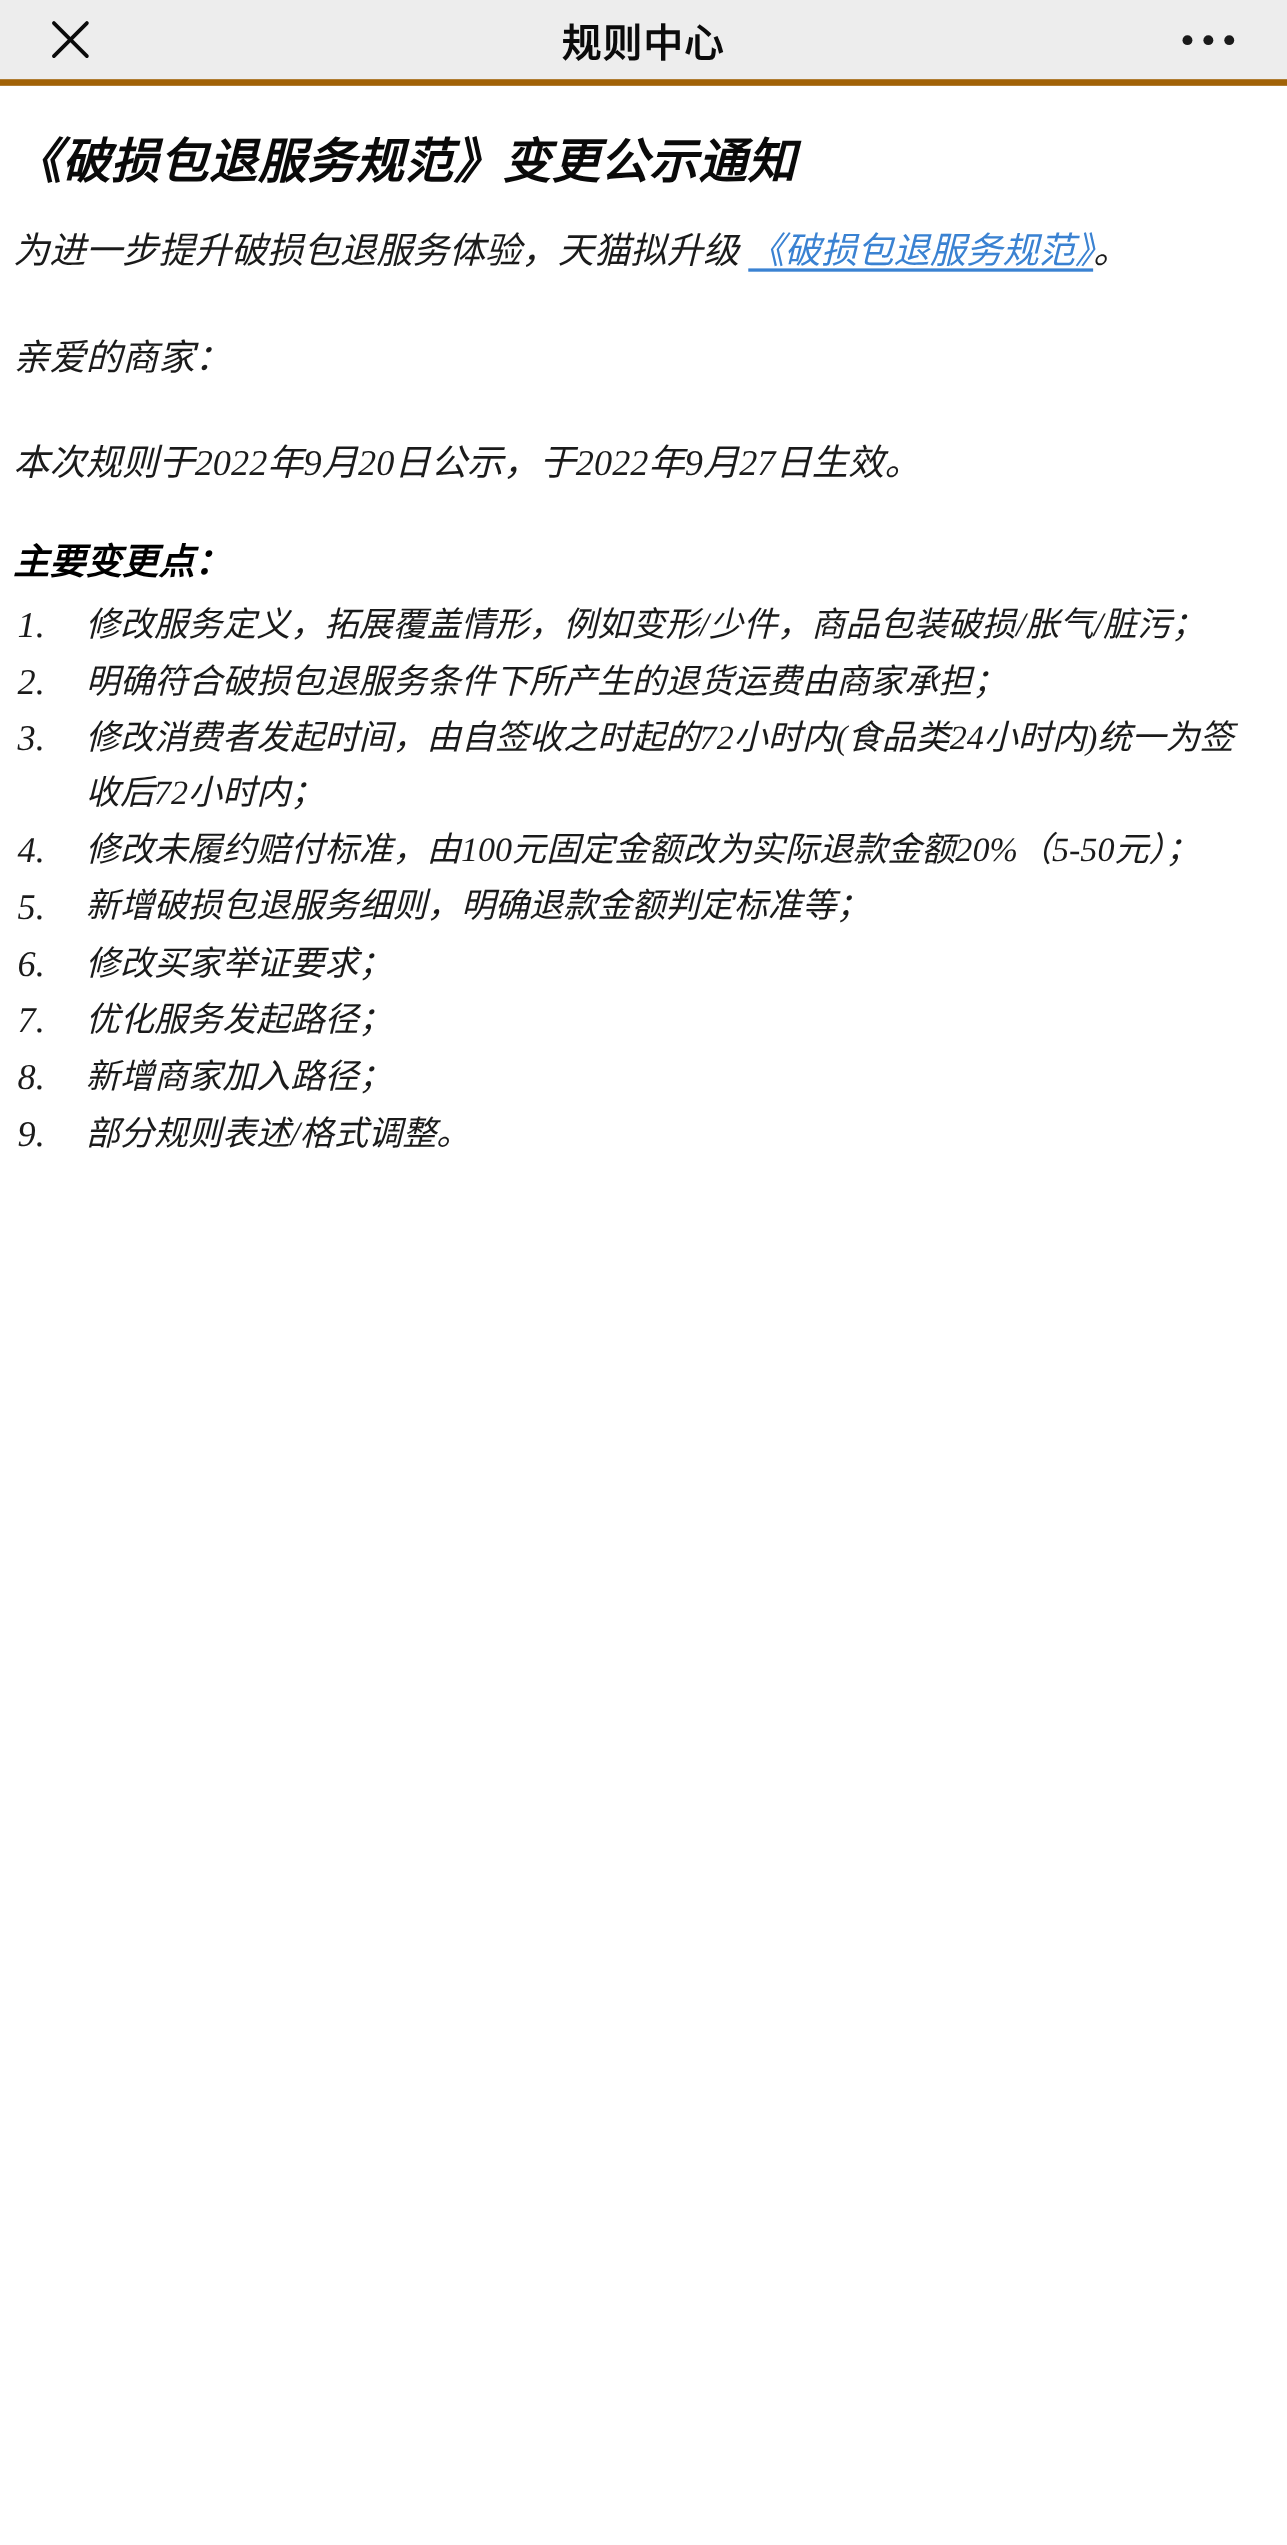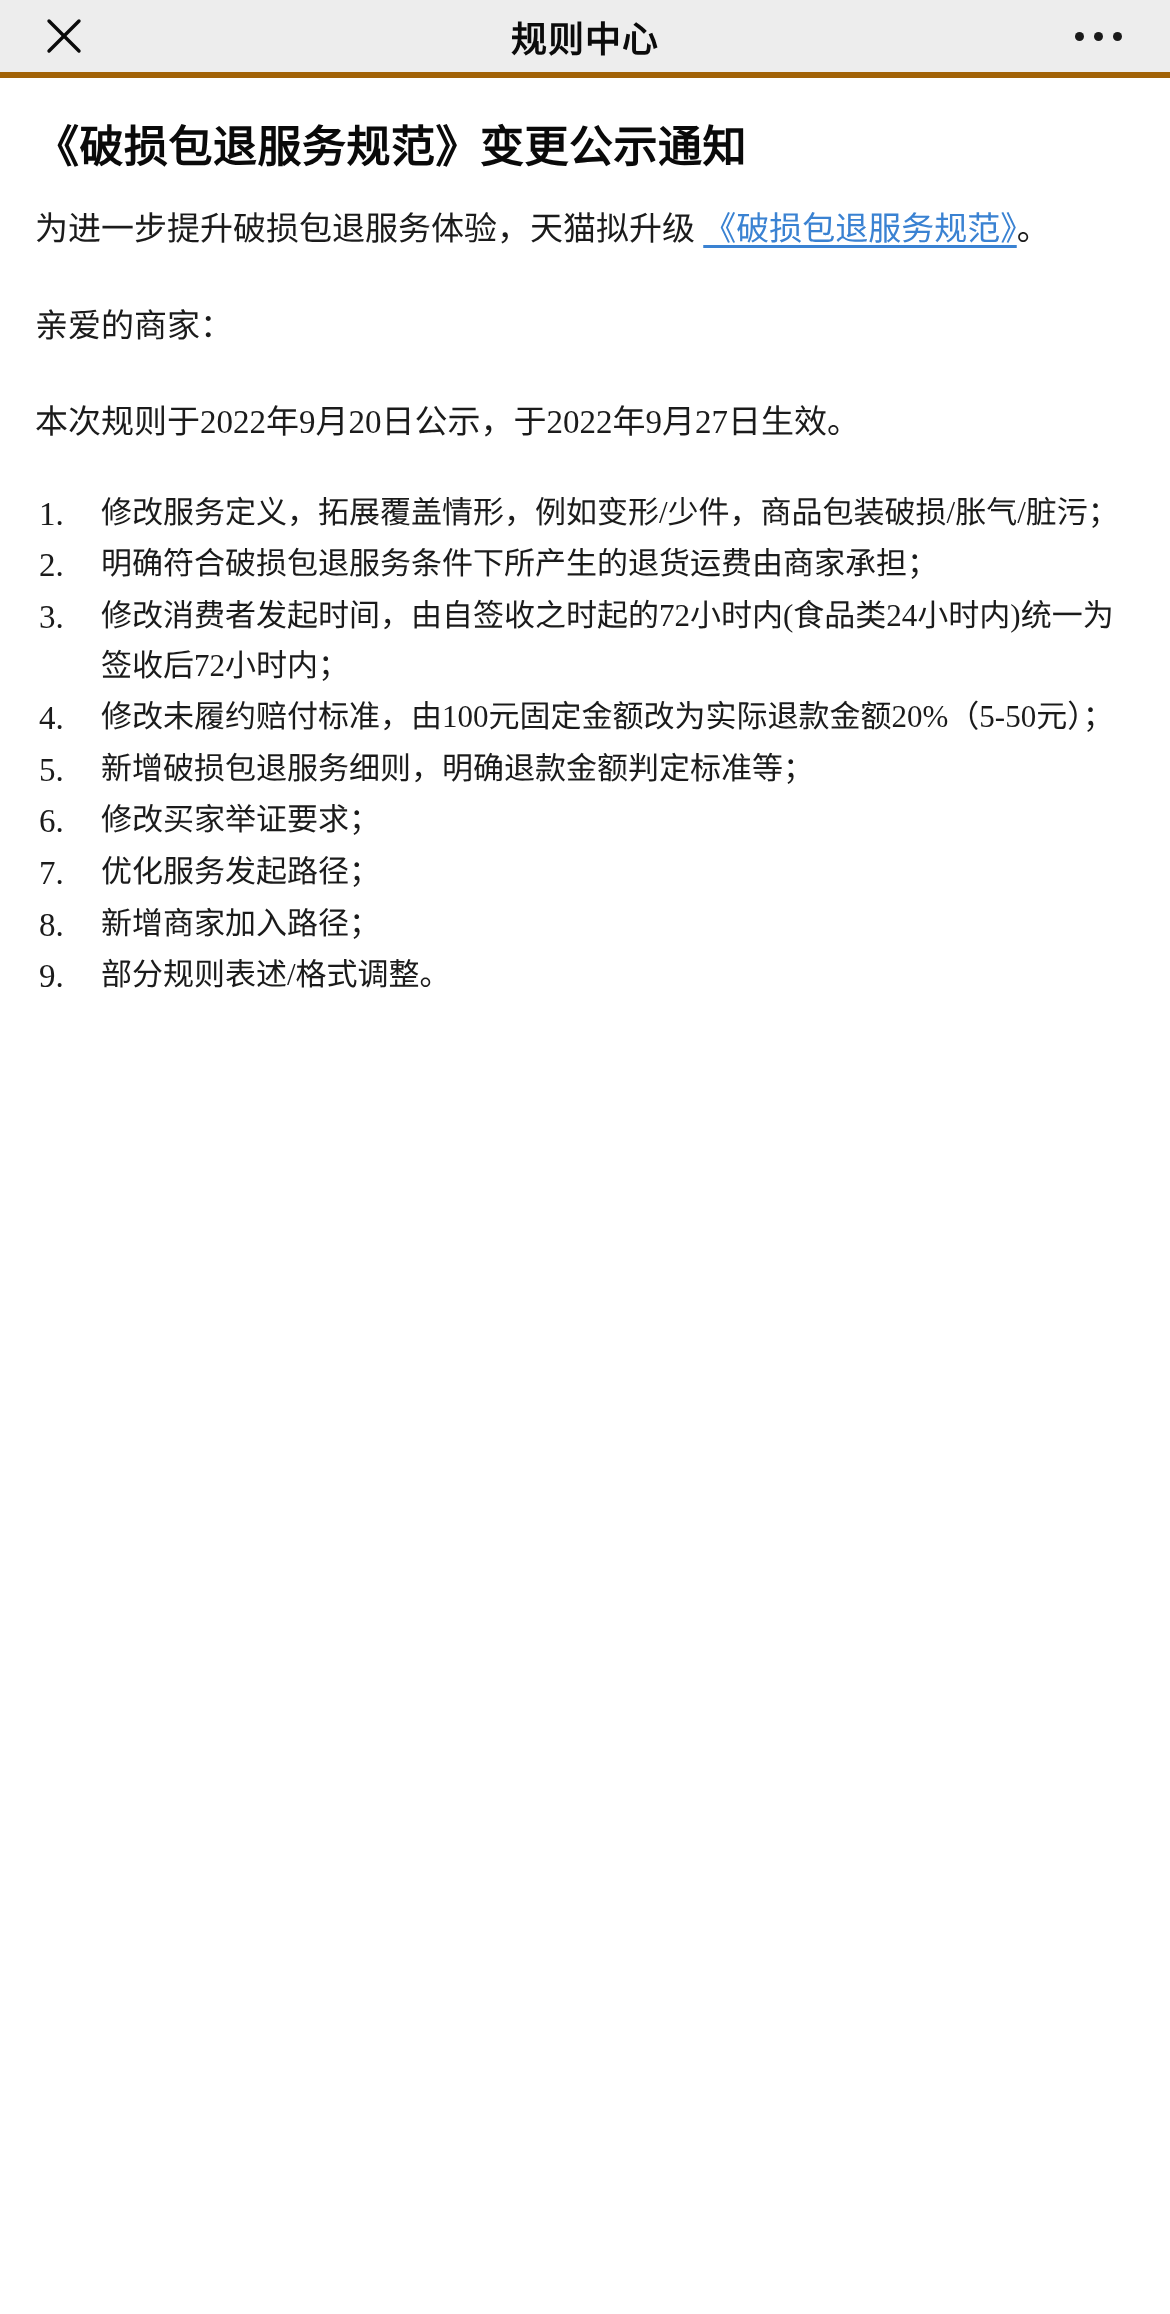--- a/index.html
+++ b/index.html
@@ -60,22 +60,23 @@
     width: 9px;
     height: 9px;
     border-radius: 50%;
     background: #1a1a1a;
     margin: 0 5px;
     display: inline-block;
   }
 
   
   .article {
-    padding: 40px 28px 60px 35px;
+    padding: 40px 28px 60px 12px;
     box-sizing: border-box;
+    font-style: italic;
   }
   .title {
     font-size: 44px;
     line-height: 1.35;
     font-weight: 700;
     color: #0a0a0a;
     font-family: "Liberation Serif", serif;
     margin: 0 0 26px 0;
     letter-spacing: 0.5px;
   }
@@ -160,20 +161,21 @@
 
 
   <p class="para">
     <span>为进一步提升破损包退服务体验，天猫拟升级 </span><a class="link">《破损包退服务规范》</a><span>。</span>
   </p>
 
   <p class="para">亲爱的商家：</p>
 
   <p class="para tight">本次规则于2022年9月20日公示，于2022年9月27日生效。</p>
 
+  <div class="section-heading">主要变更点：</div>
 
   <ol class="changes">
     <li>修改服务定义，拓展覆盖情形，例如变形/少件，商品包装破损/胀气/脏污；</li>
     <li>明确符合破损包退服务条件下所产生的退货运费由商家承担；</li>
     <li>修改消费者发起时间，由自签收之时起的72小时内(食品类24小时内)统一为签收后72小时内；</li>
     <li>修改未履约赔付标准，由100元固定金额改为实际退款金额20%（5-50元）；</li>
     <li>新增破损包退服务细则，明确退款金额判定标准等；</li>
     <li>修改买家举证要求；</li>
     <li>优化服务发起路径；</li>
     <li>新增商家加入路径；</li>

